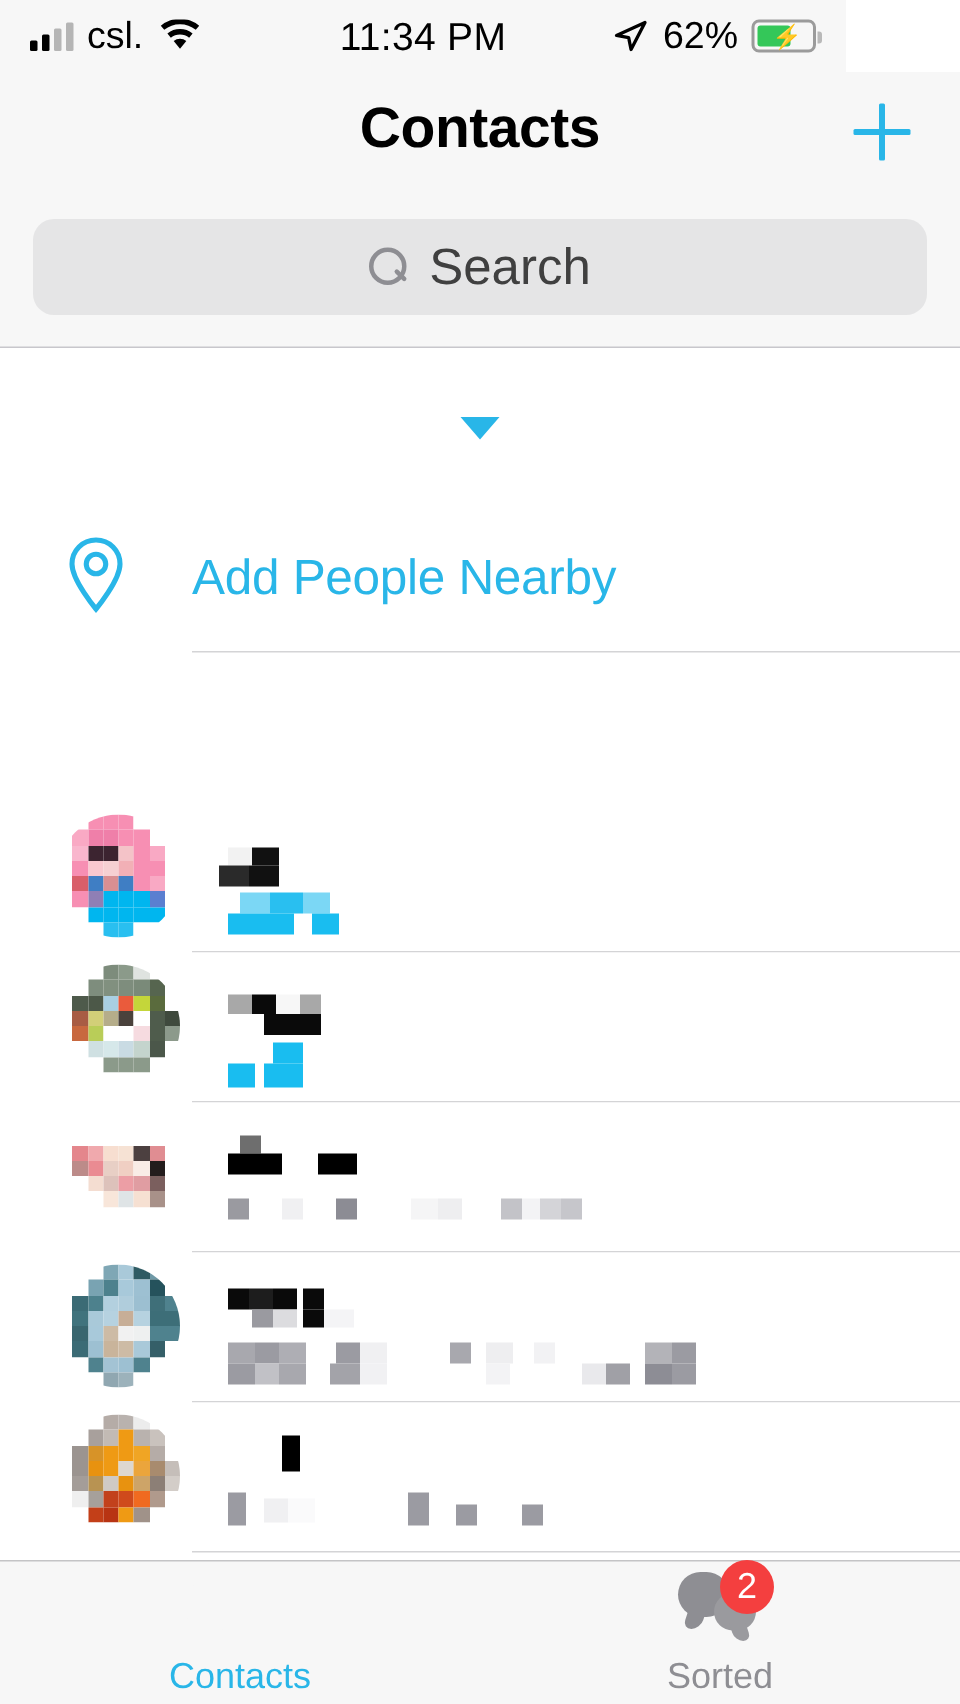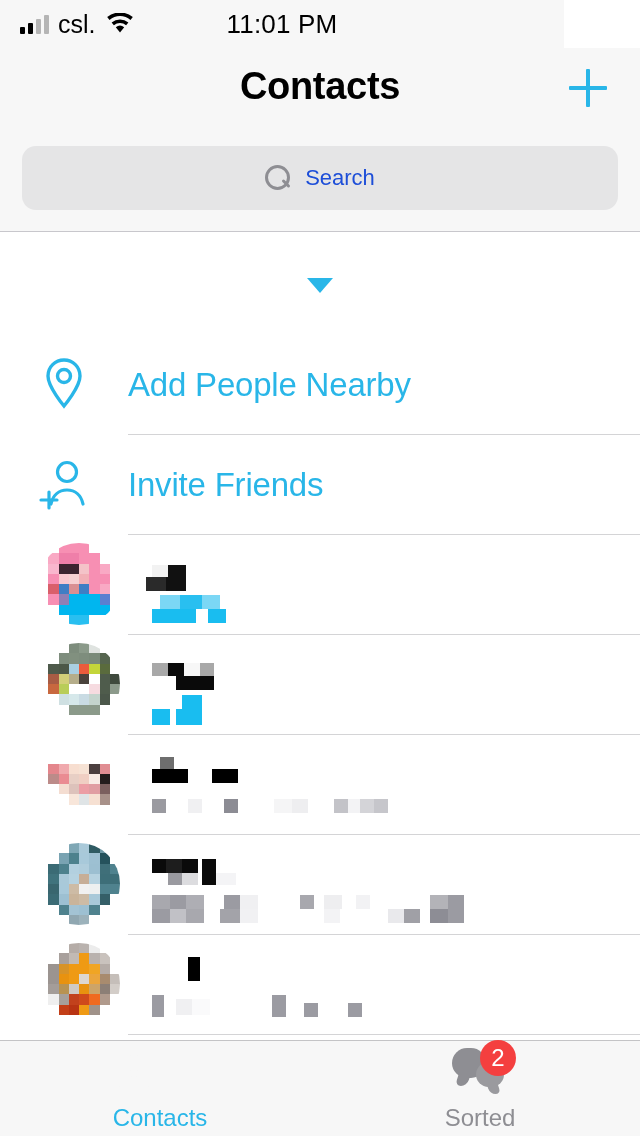--- a/index.html
+++ b/index.html
@@ -74,21 +74,21 @@
   }
   .search-icon{ width:26px; height:26px; position:relative; }
   .search-icon:before{
     content:""; position:absolute; left:0; top:0; width:19px; height:19px;
     border:3px solid #8e8e93; border-radius:50%;
   }
   .search-icon:after{
     content:""; position:absolute; left:16px; top:17px; width:10px; height:3px;
     background:#8e8e93; border-radius:2px; transform:rotate(45deg);
   }
-  .search-ph{ font-size:22px; color:#1d4ed8; }
+  .search-ph{ font-size:34px; color:#404040; }
 
   
   .sort-row{
     position:absolute; left:0; top:233px; width:640px; height:100px;
     display:flex; align-items:center; justify-content:center; gap:14px;
     cursor:pointer; background:#fff;
   }
   .sort-label{ font-size:33px; color:#29b6e8; letter-spacing:-.2px; }
   .caret{
     width:0; height:0; border-left:13px solid transparent;
@@ -187,21 +187,31 @@
           <i></i>
           <i></i>
         </span>
       <span class="carrier">csl.</span>
       <svg width="30" height="22" viewBox="0 0 30 22">
         <path d="M15 19.5l-4.2-5.2a6.6 6.6 0 018.4 0z" fill="#000"></path>
         <path d="M6.6 9.4a13.3 13.3 0 0116.8 0l-2.3 2.8a9.7 9.7 0 00-12.2 0z" fill="#000"></path>
         <path d="M2.2 4.1a20 20 0 0125.6 0l-2.3 2.8a16.4 16.4 0 00-21 0z" fill="#000"></path>
       </svg>
     </div>
-    <div class="sb-time">11:01 PM</div>
+    <div class="sb-time">11:34 PM</div>
+    <div class="sb-right">
+      <svg width="26" height="26" viewBox="0 0 26 26">
+        <path d="M23 4L4 12.6l8.1 1.5 1.6 7.9z" fill="none" stroke="#000" stroke-width="2.2" stroke-linejoin="round"></path>
+      </svg>
+      <span class="pct">62%</span>
+      <span class="battery">
+        <span class="fill"></span>
+          <span class="bolt">⚡</span>
+      </span>
+    </div>
   </div>
 
   <div class="header">
     <div class="nav-title">Contacts</div>
     <div class="add-btn">
       <span class="plus"></span>
     </div>
     <div class="searchbar">
       <span class="search-icon"></span>
       <span class="search-ph">Search</span>
@@ -216,31 +226,20 @@
     <span class="ico">
       <svg width="48" height="60" viewBox="0 0 48 60">
         <path d="M24 5c-9 0-16 7-16 16 0 11 16 30 16 30s16-19 16-30c0-9-7-16-16-16z" fill="none" stroke="#29b6e8" stroke-width="3.4"></path>
         <circle cx="24" cy="21" r="6.5" fill="none" stroke="#29b6e8" stroke-width="3.4"></circle>
       </svg>
     </span>
     <span class="lbl">Add People Nearby</span>
     <span class="row-sep"></span>
   </div>
 
-  <div class="action-row" id="row-invite">
-    <span class="ico">
-      <svg width="54" height="58" viewBox="0 0 54 58">
-        <circle cx="30" cy="16" r="9.5" fill="none" stroke="#29b6e8" stroke-width="3.2"></circle>
-        <path d="M14 48c2-9 8-14 16-14s14 5 16 14" fill="none" stroke="#29b6e8" stroke-width="3.2" stroke-linecap="round"></path>
-        <path d="M4 44h16M12 36v16" stroke="#29b6e8" stroke-width="3.2" stroke-linecap="round"></path>
-      </svg>
-    </span>
-    <span class="lbl">Invite Friends</span>
-    <span class="row-sep"></span>
-  </div>
 
   <div id="contact-list">
       <div class="contact-row" style="top: 535px;">
         <div class="avatar">
           <span style="background: rgb(255, 255, 255);"></span>
           <span style="background: rgb(255, 255, 255);"></span>
           <span style="background: rgb(247, 143, 179);"></span>
           <span style="background: rgb(247, 143, 179);"></span>
           <span style="background: rgb(247, 143, 179);"></span>
           <span style="background: rgb(255, 255, 255);"></span>

